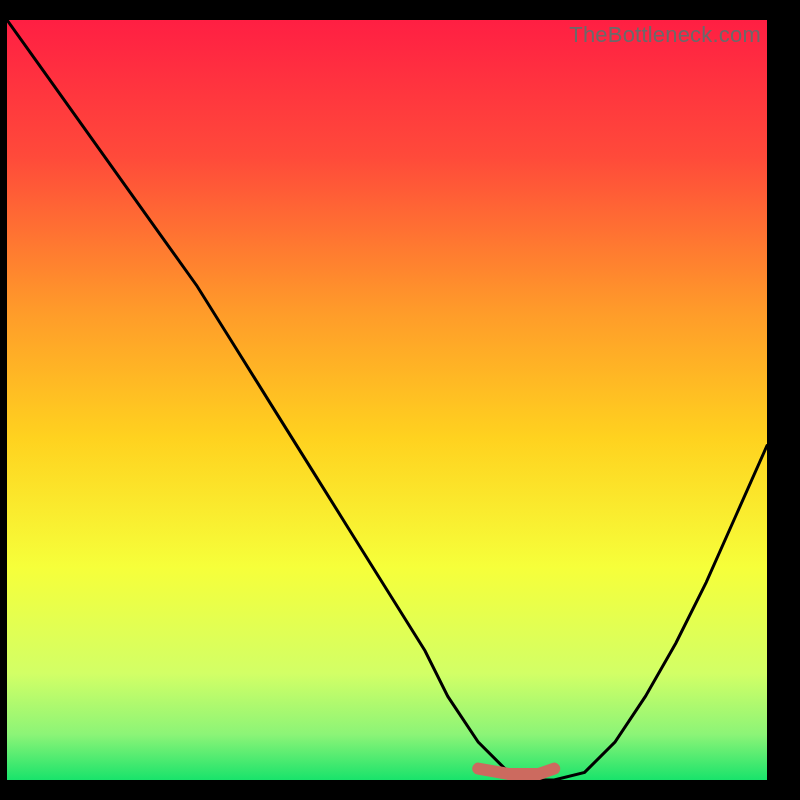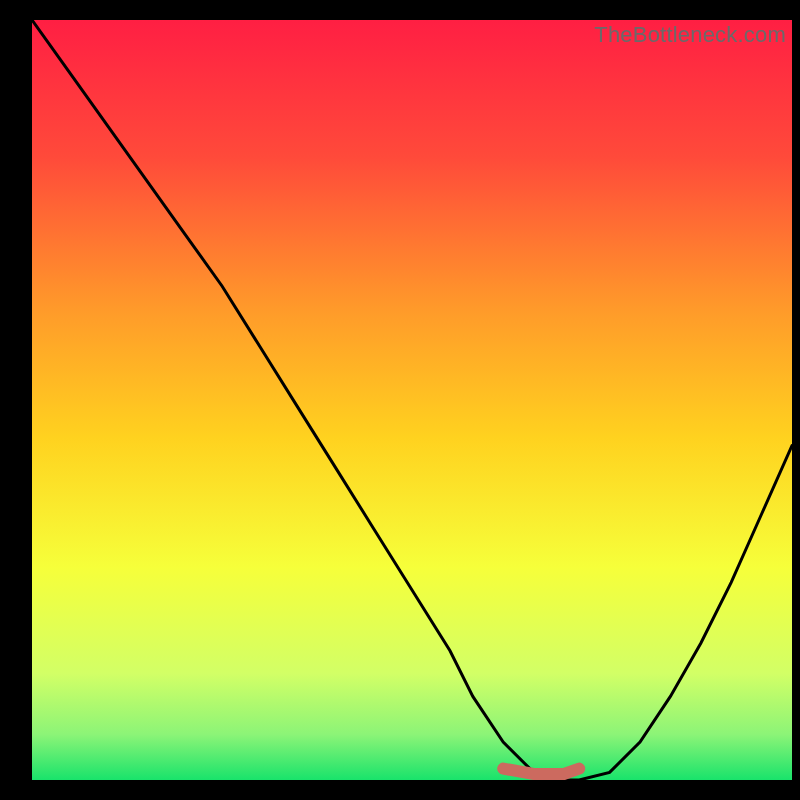--- a/index.html
+++ b/index.html
@@ -6,21 +6,21 @@
     margin: 0;
     padding: 0;
     width: 800px;
     height: 800px;
     background: #000;
     overflow: hidden;
     font-family: Arial, Helvetica, sans-serif;
   }
   .frame {
     position: absolute;
-    left: 32px;
+    left: 7px;
     top: 20px;
     width: 760px;
     height: 760px;
     background: #000;
   }
   .plot {
     position: absolute;
     left: 0;
     top: 0;
     width: 760px;

